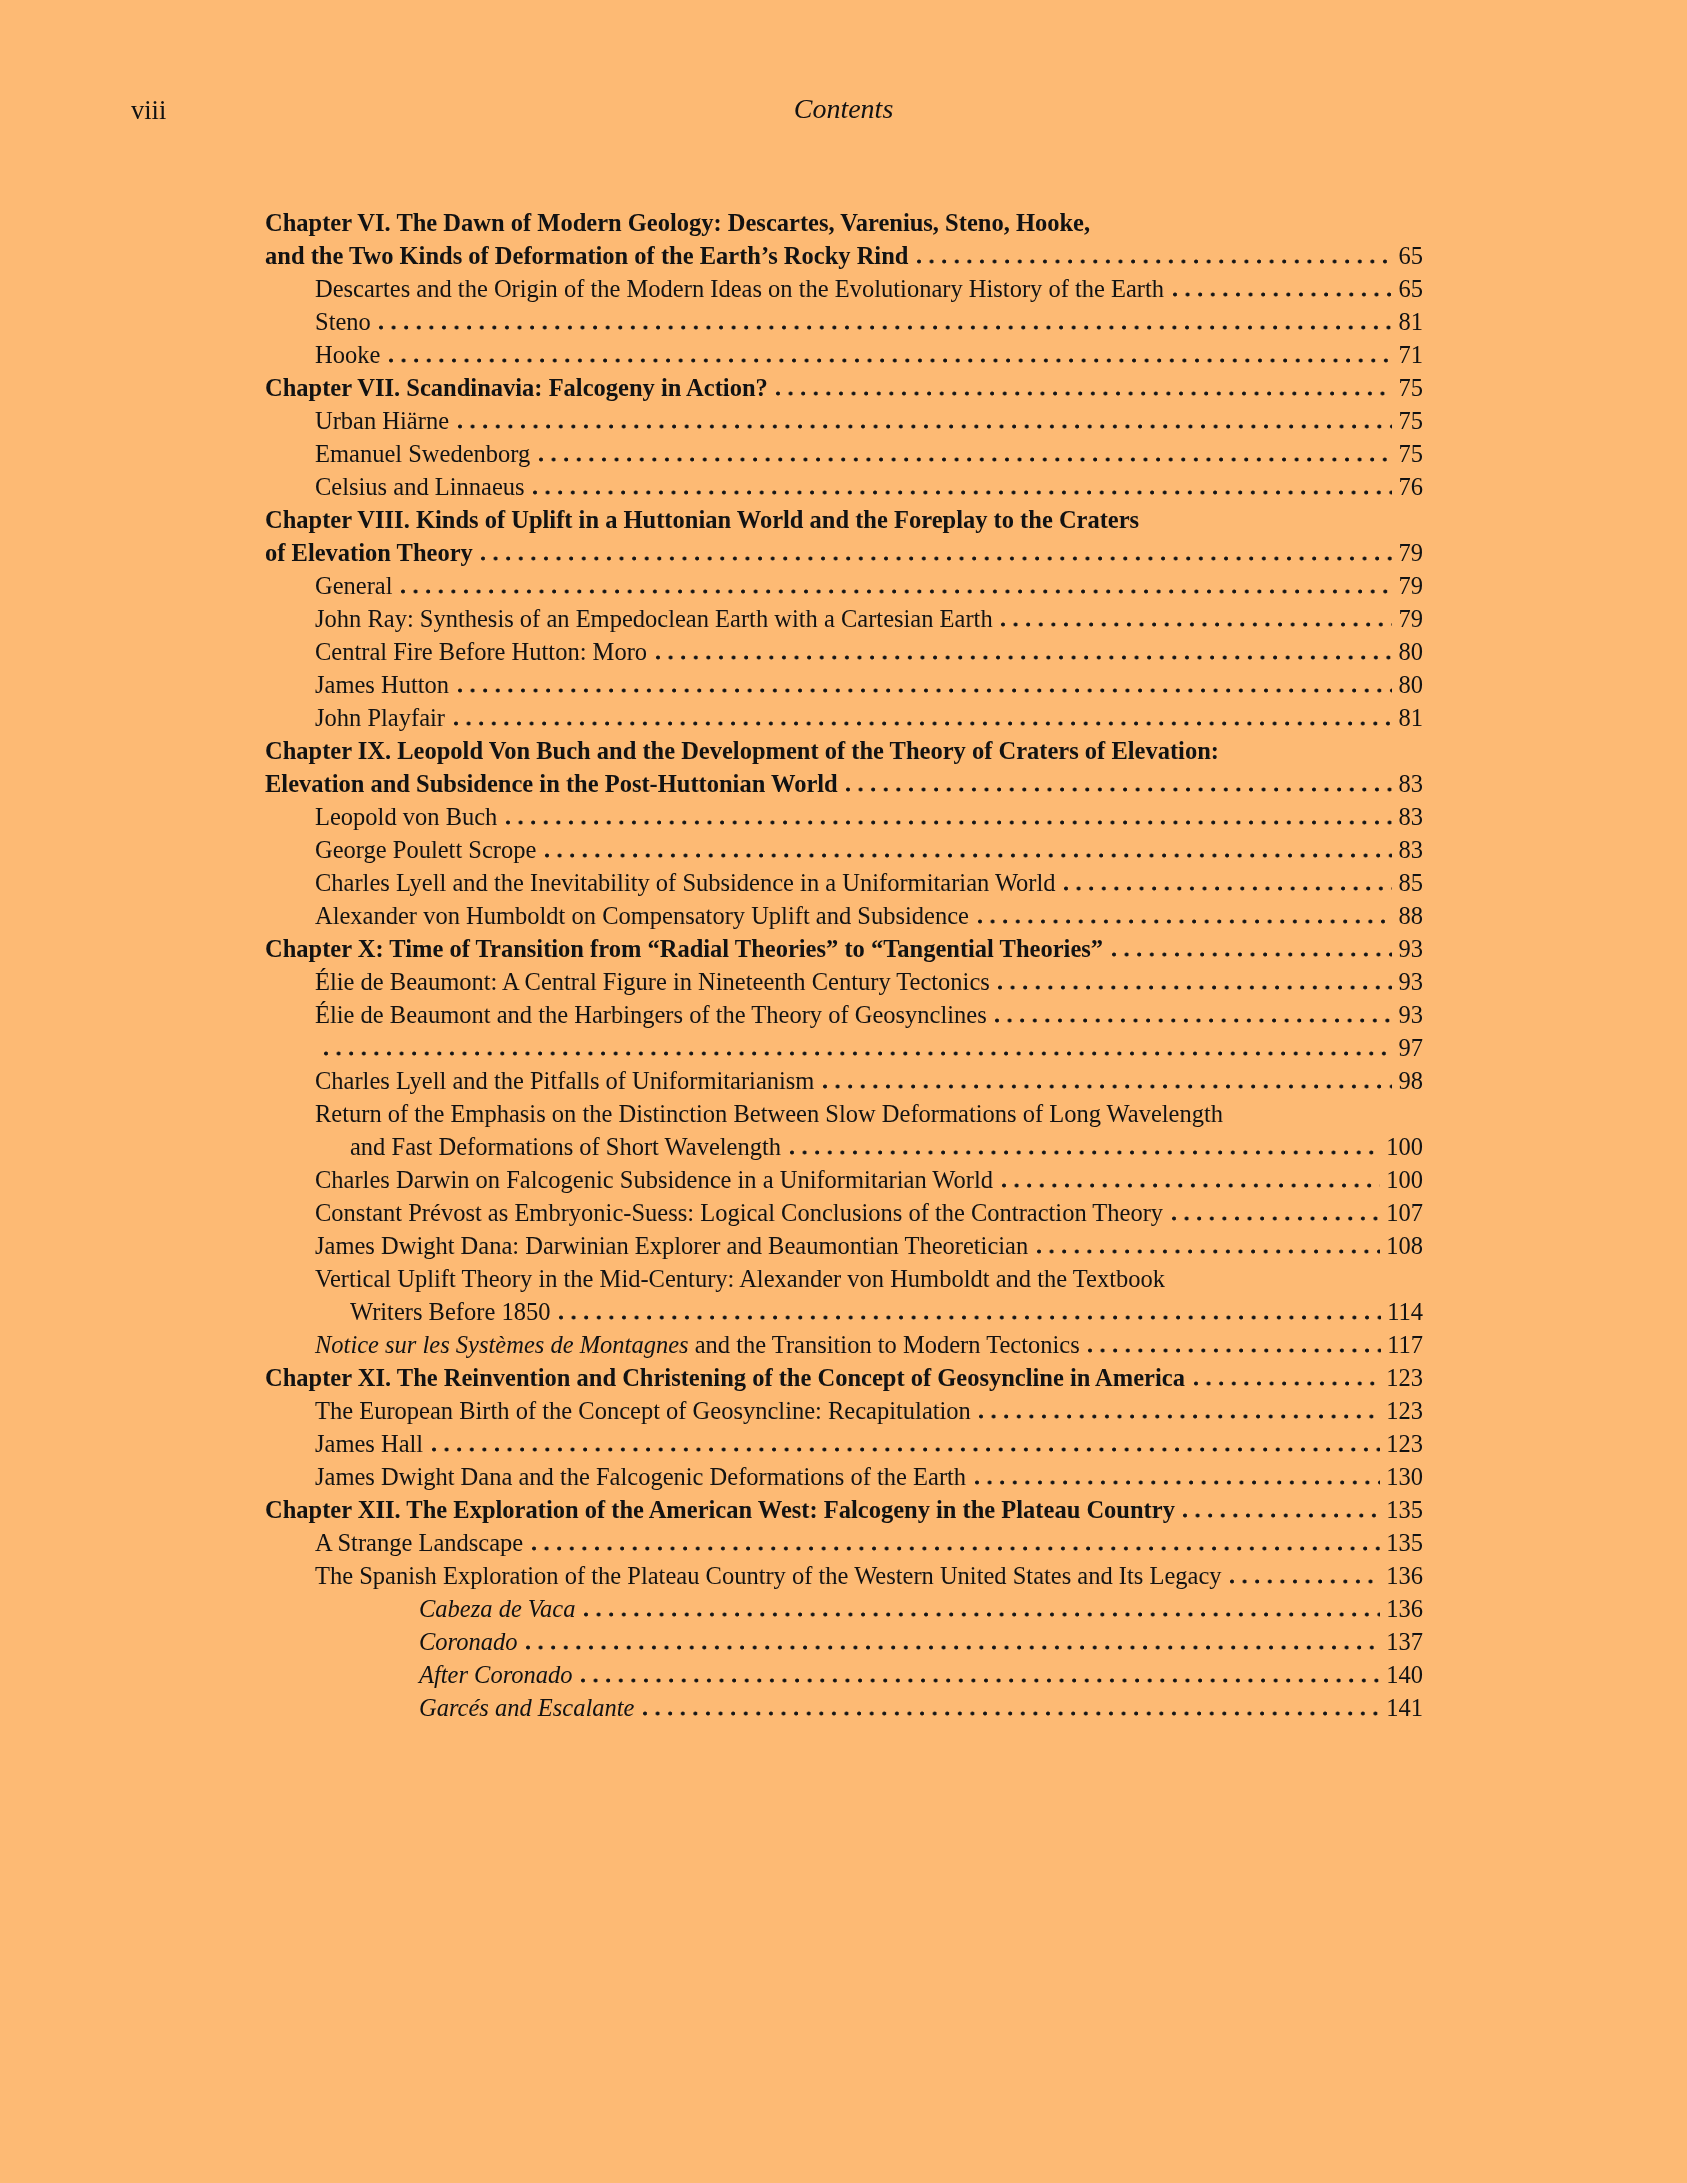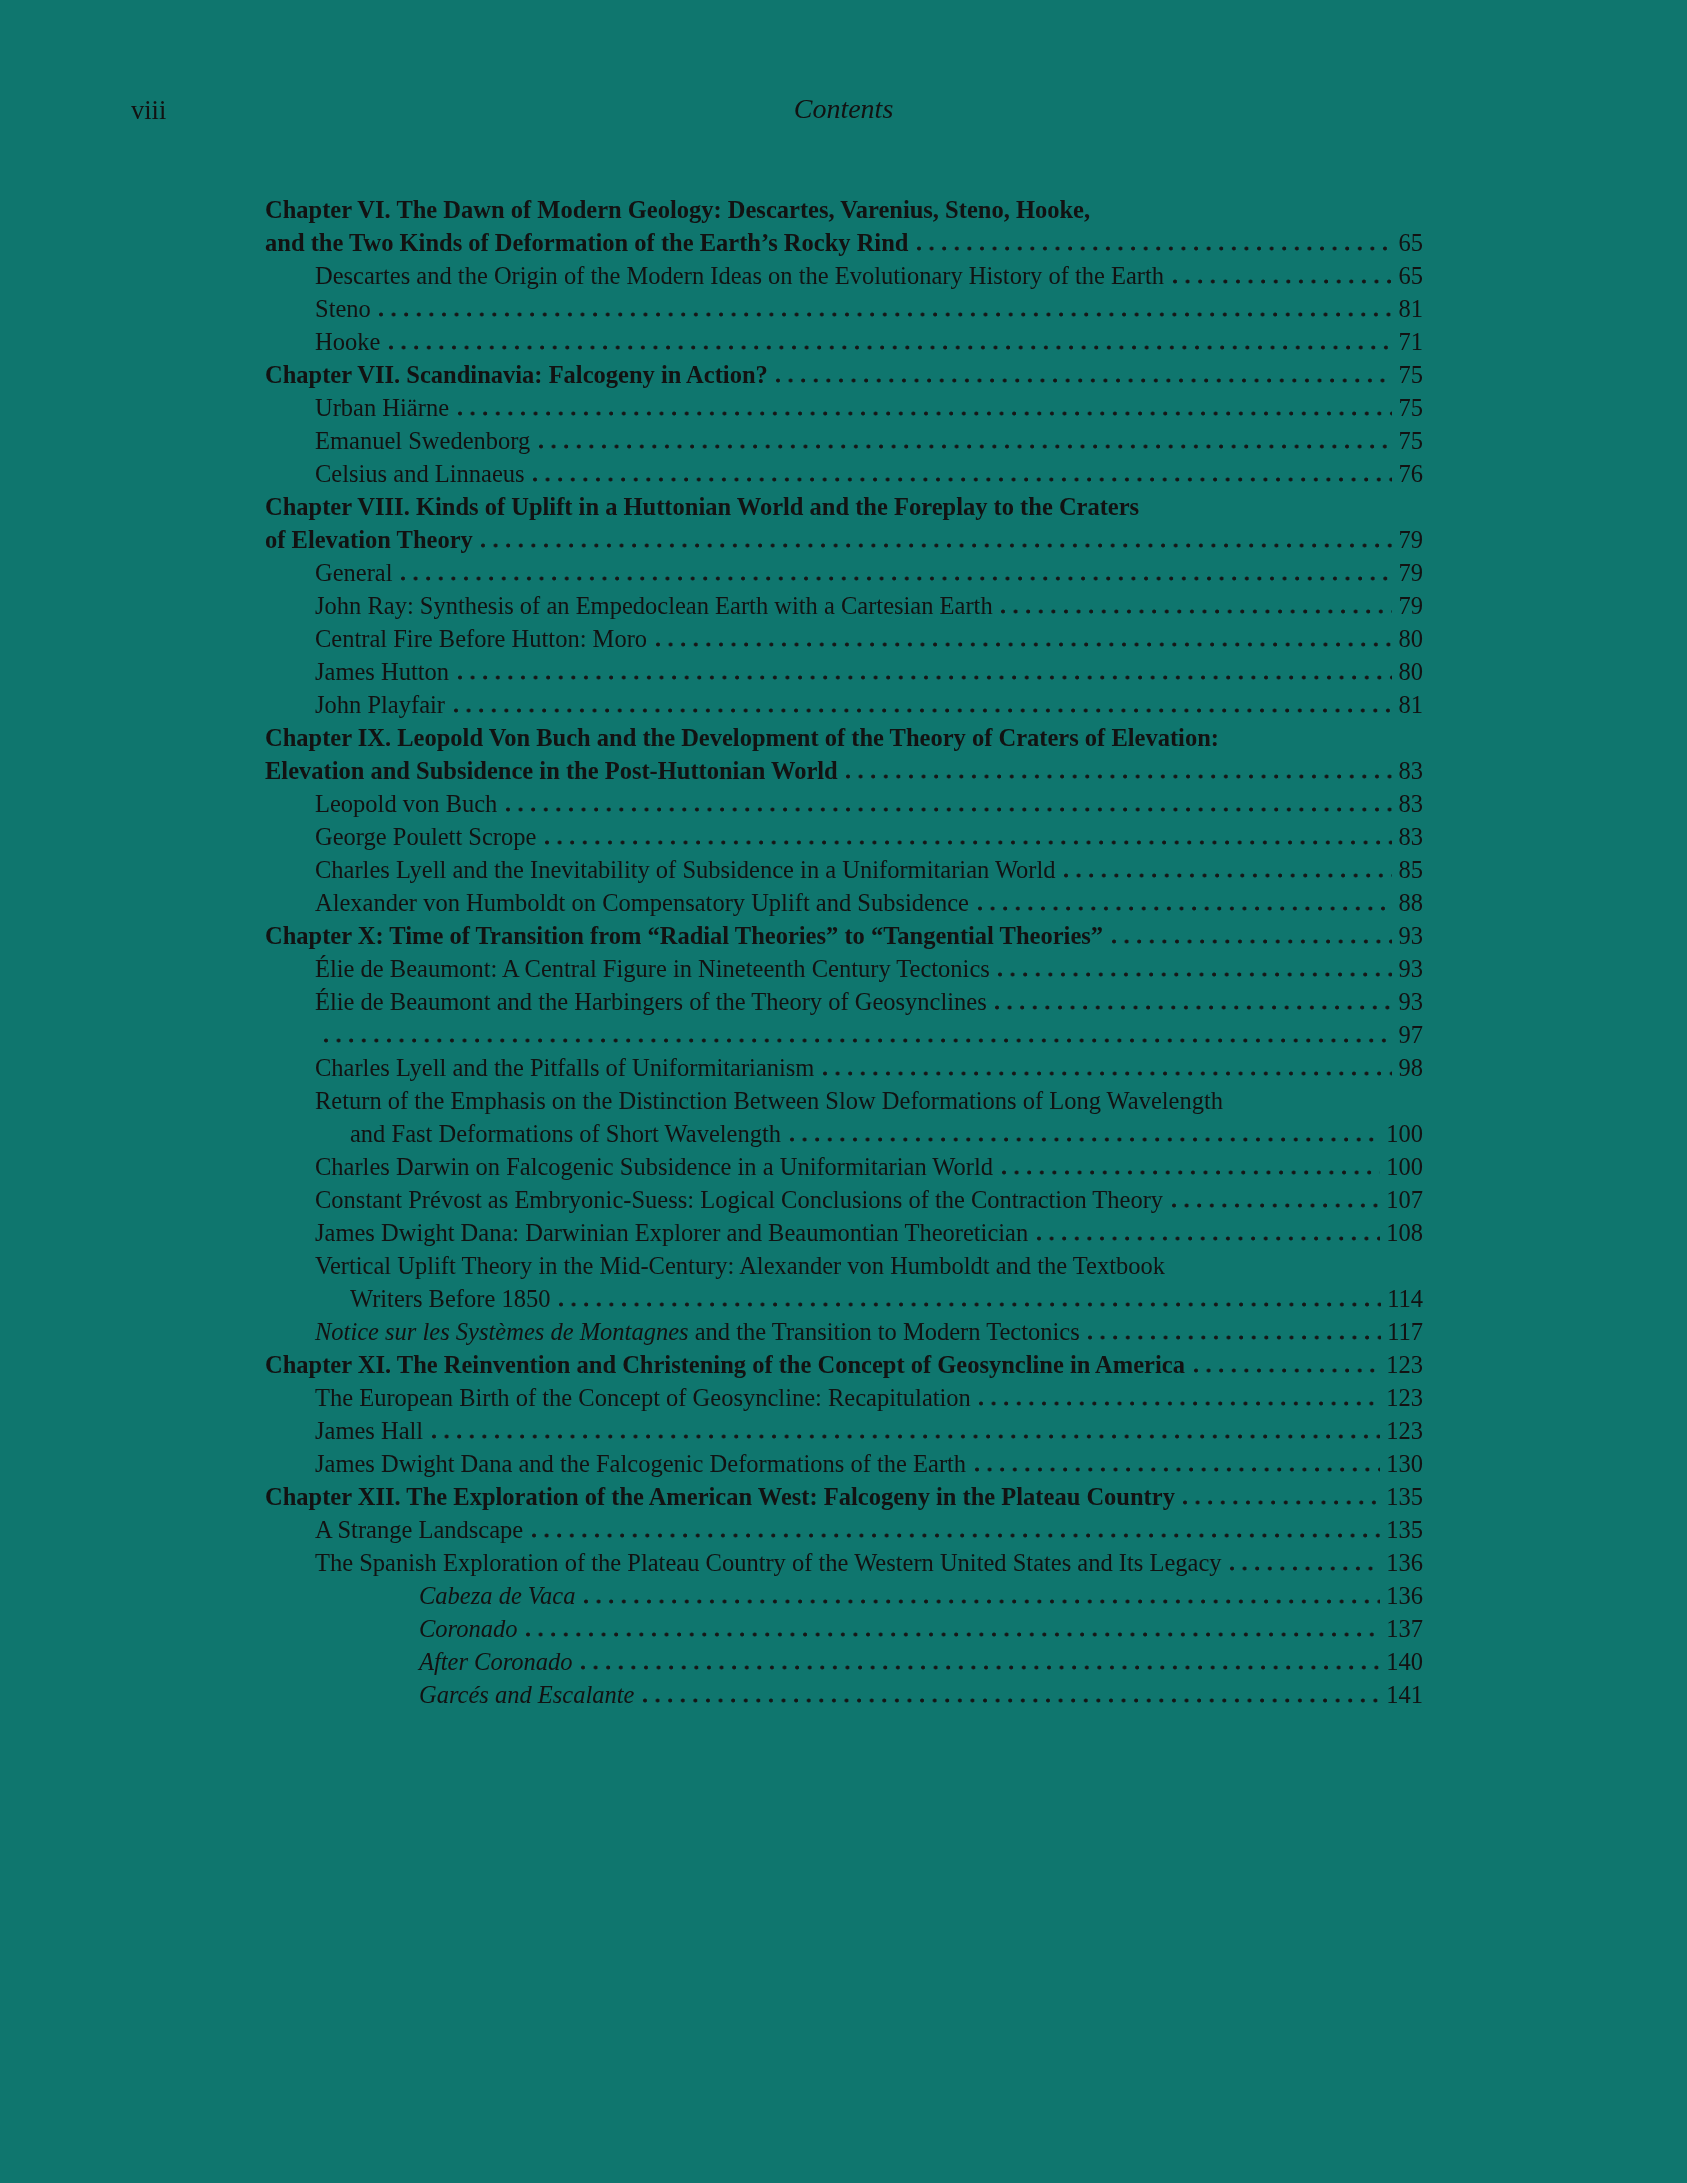--- a/index.html
+++ b/index.html
@@ -4,21 +4,21 @@
 <style>
   html, body {
     margin: 0;
     padding: 0;
     background: #ffffff;
   }
   .page {
     position: relative;
     width: 1687px;
     height: 2183px;
-    background: #0f766e;
+    background: #fdba74;
     font-family: "Liberation Serif", "DejaVu Serif", serif;
     color: #121212;
     overflow: hidden;
   }
   .folio {
     position: absolute;
     left: 131px;
     top: 95px;
     font-size: 26.5px;
     line-height: 30px;
@@ -29,21 +29,21 @@
     right: 0;
     top: 93px;
     text-align: center;
     font-style: italic;
     font-size: 28px;
     line-height: 32px;
   }
   .toc {
     position: absolute;
     left: 265px;
-    top: 193px;
+    top: 206px;
     width: 1158px;
     text-align: center;
   }
   .toc-block + .toc-block {
   }
   .entry {
     display: flex;
     align-items: baseline;
     font-size: 24.5px;
     line-height: 33px;

